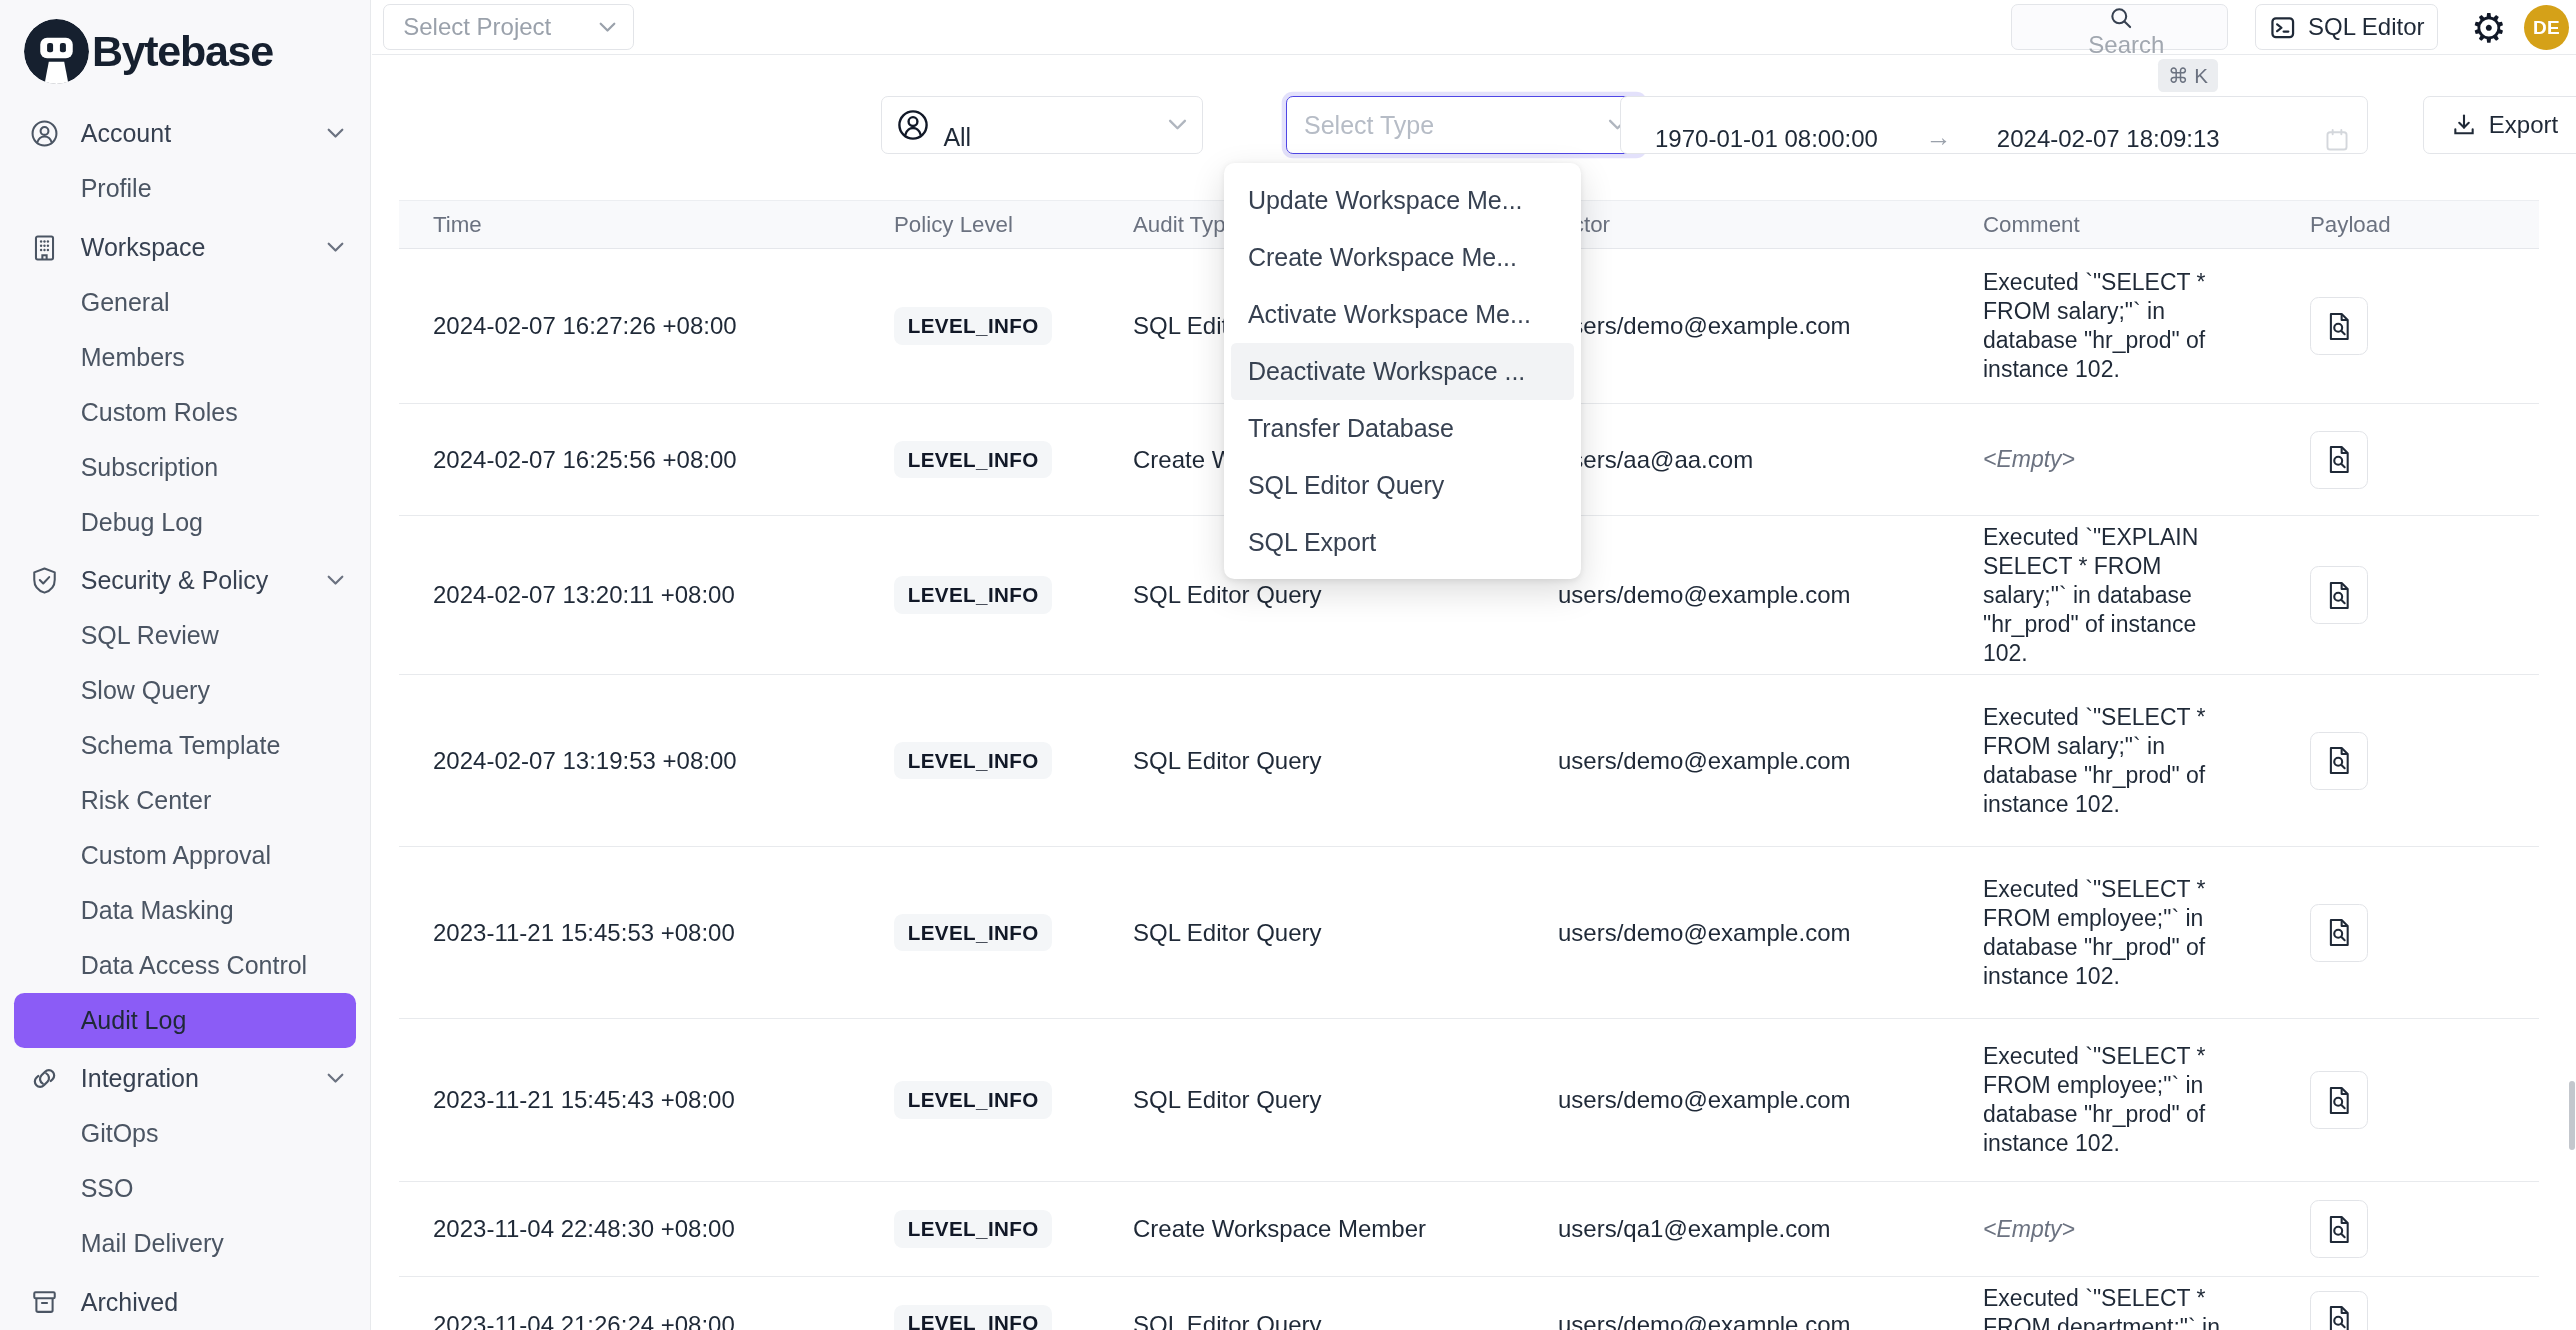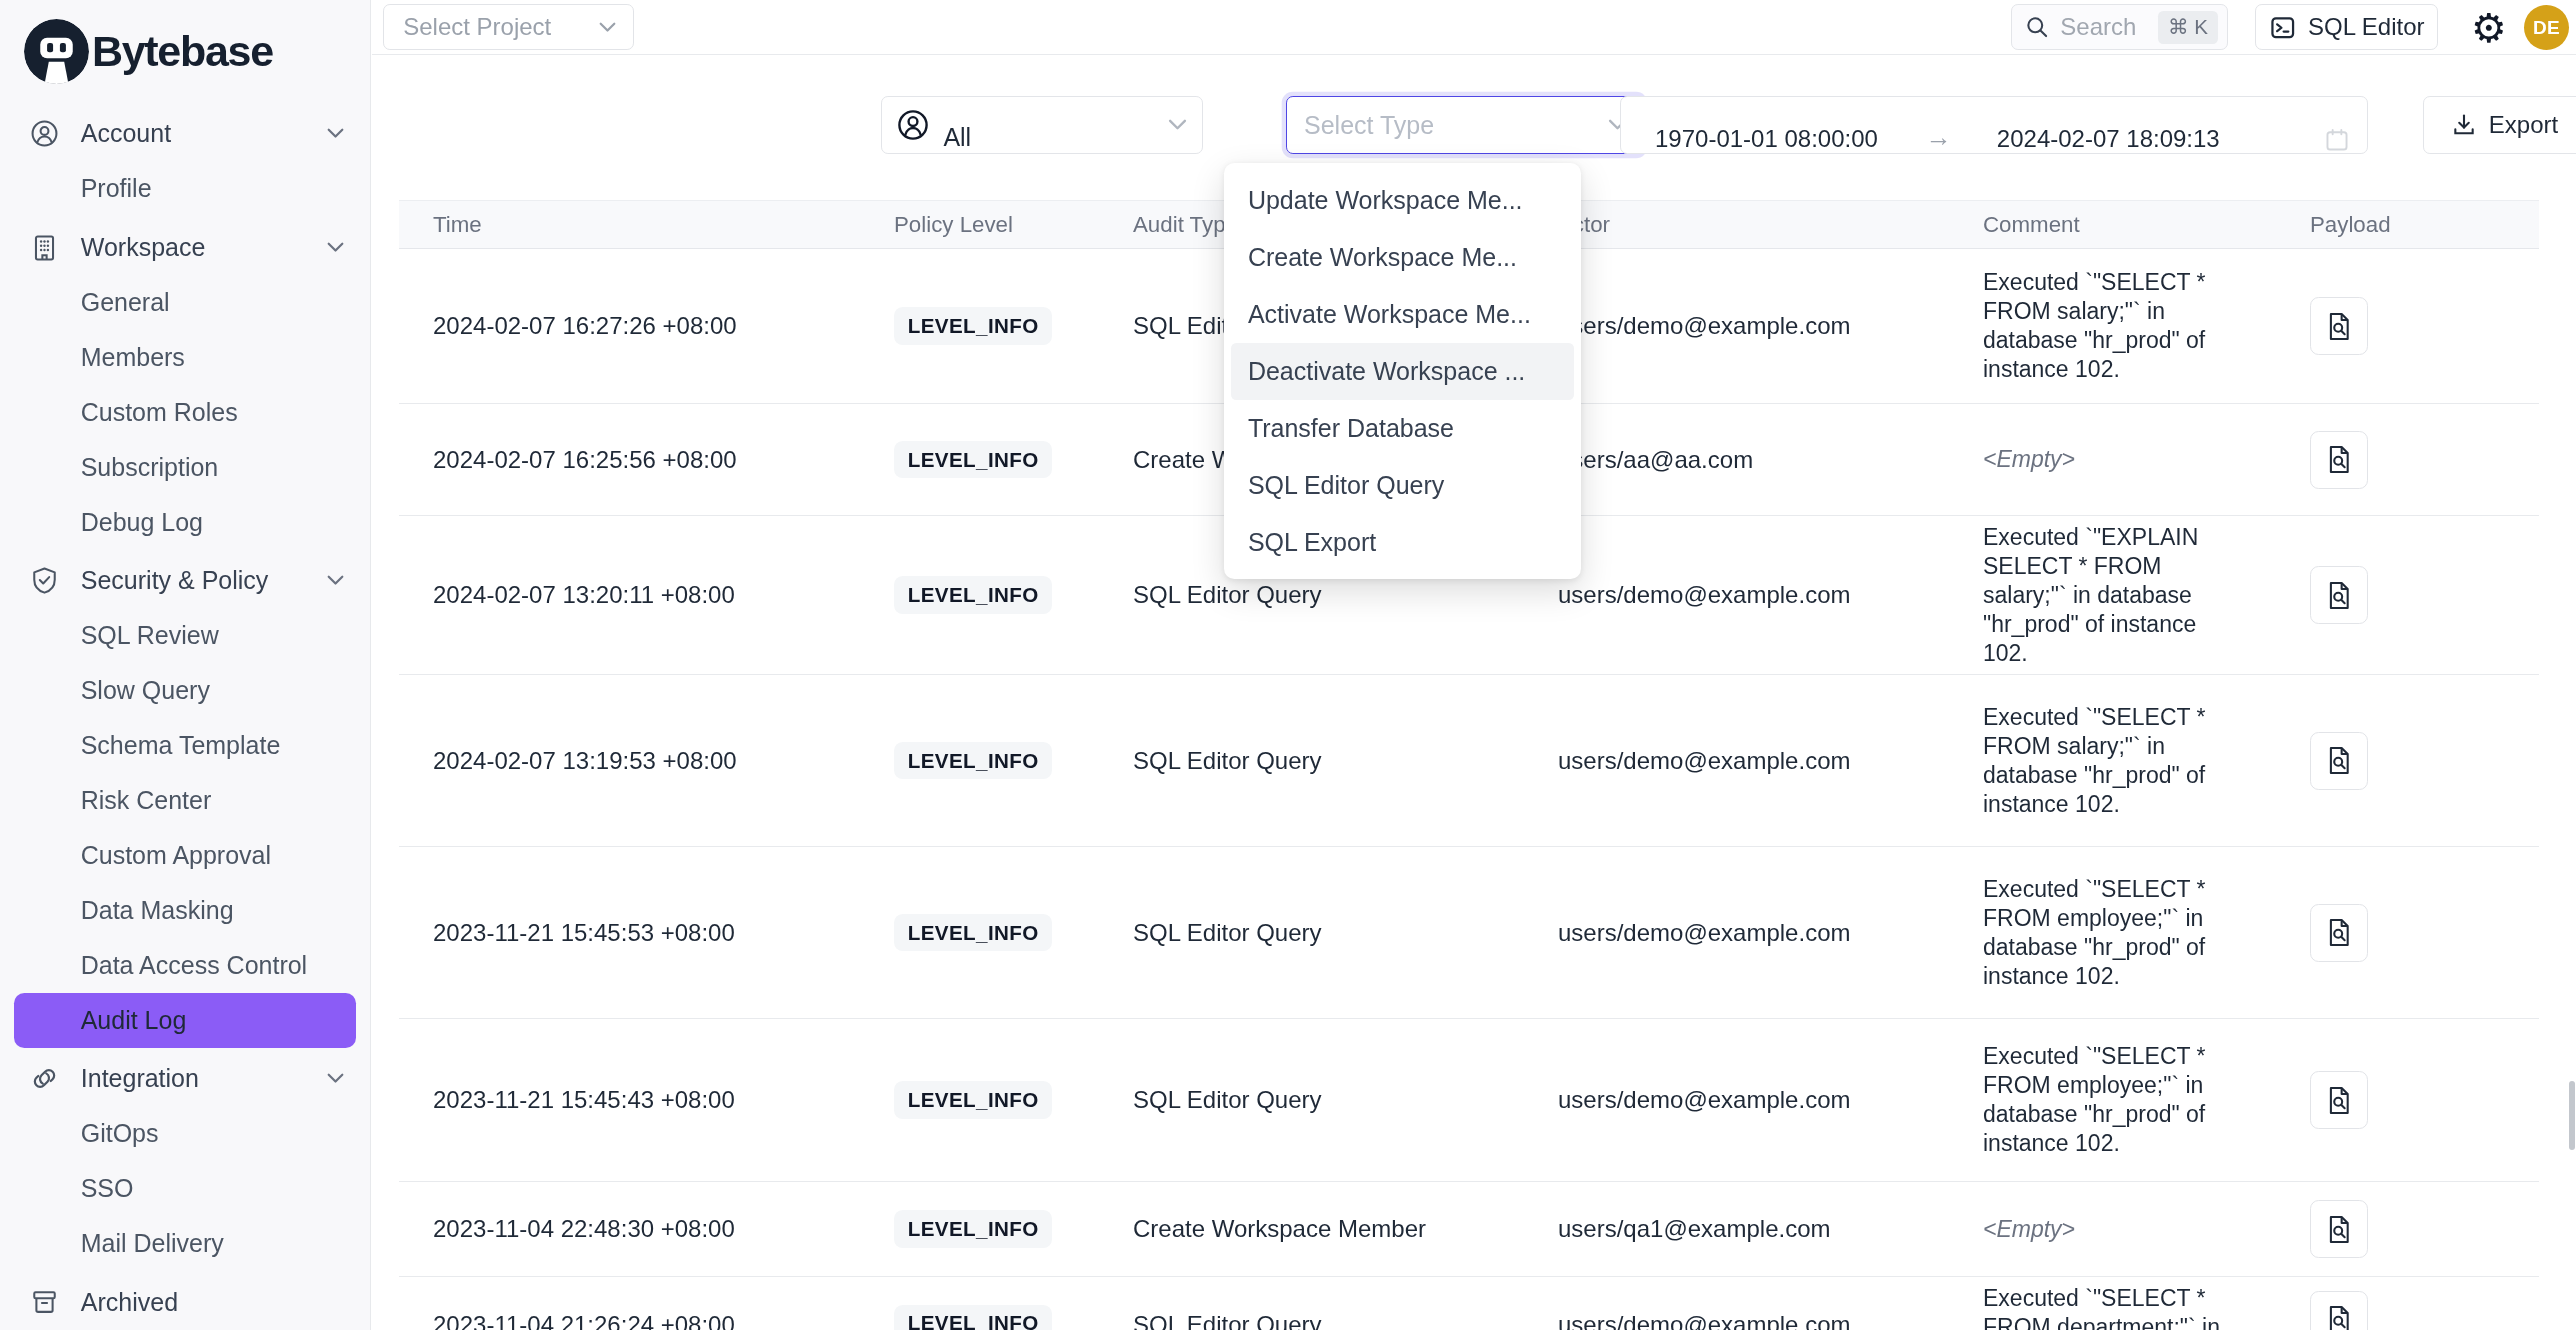--- a/index.html
+++ b/index.html
@@ -28,21 +28,21 @@
   
   .topbar { position:absolute; left:372px; top:0; width:2204px; height:55px;
     background:#fff; border-bottom:0.9px solid #e8eaed; }
   .proj-select { position:absolute; left:11.2px; top:4.3px; width:251px; height:46px;
     border:0.9px solid #e2e4e8; border-radius:6.9px; display:flex; align-items:center;
     padding:0 17px 0 19px; background:#fff; }
   .proj-select .ph { font-size:24px; color:#9aa1ab; }
   .proj-select .chev { color:#9aa1ab; }
   .search-box { position:absolute; left:1639px; top:4.3px; width:217px; height:46px;
     border:0.9px solid #e3e5e9; border-radius:6.9px; background:#fbfbfd; display:flex;
-    align-items:center; padding:0 8.6px 0 12px; }
+    align-items:center; padding:0 8.6px 0 12px;flex-direction:column; }
   .search-box .ph { font-size:24px; color:#a1a7b0; margin-left:10.3px; }
   .kbd { margin-left:auto; background:#ebedf0; border-radius:5.2px; padding:4.3px 10.3px;
     font-size:20.6px; color:#6b7280; }
   .sqled-btn { position:absolute; left:1883px; top:4.3px; width:183px; height:46px;
     border:0.9px solid #e2e4e8; border-radius:6.9px; background:#fff; display:flex;
     align-items:center; justify-content:center; gap:12px; }
   .sqled-btn .lbl { font-size:24px; color:#1f2937; font-weight:500; }
   .gear { position:absolute; left:2093px; top:1.7px; width:48px; height:52px;
     font-size:40px; color:#111827; display:flex; align-items:center; justify-content:center; }
   .avatar { position:absolute; left:2152px; top:5.2px; width:45px; height:45px;

